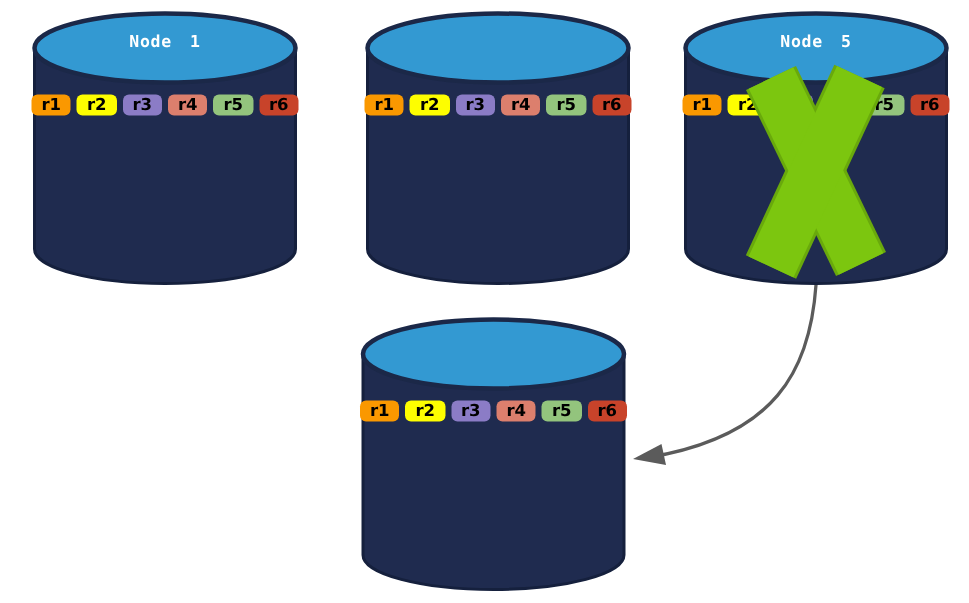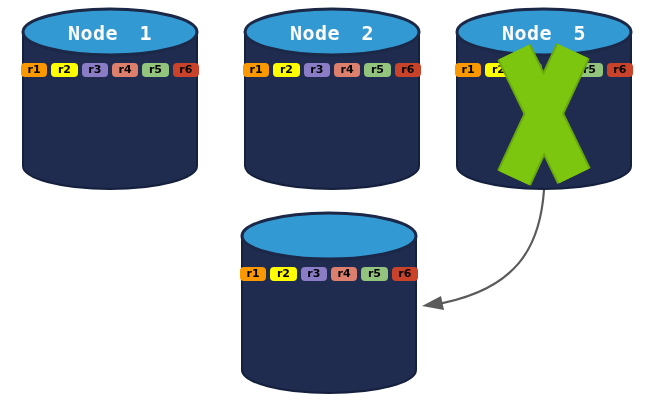--- a/index.html
+++ b/index.html
@@ -40,21 +40,21 @@
     stroke: var(--ellipse-stroke, #1B2848);
     stroke-width: 3;
   }
   .node-title {
     position: absolute;
     left: 0; right: 0;
     top: 14px;
     text-align: center;
     font-family: "DejaVu Sans Mono", monospace;
     font-weight: bold;
-    font-size: 20px;
+    font-size: 11px;
     word-spacing: 0.45em;
     color: var(--title-text, #ffffff);
     letter-spacing: 0.5px;
     user-select: none;
   }
   .rows {
     position: absolute;
     left: 0; right: 0;
     top: 56px;
     display: flex;
@@ -108,21 +108,20 @@
         <div class="row" style="background: rgb(147, 196, 125);">r5</div>
         <div class="row" style="background: rgb(200, 67, 42);">r6</div>
       </div>
   </div>
 
   <div class="node n2">
     <svg class="cyl" viewBox="0 0 178 186">
       <path class="body" d="M2,25 L2,159 A87,23 0 0 0 176,159 L176,25 Z"></path>
       <ellipse class="lid" cx="89" cy="25" rx="87" ry="23"></ellipse>
     </svg>
-    <div class="node-title">Node 2</div>
     <div class="rows">
         <div class="row" style="background: rgb(250, 152, 0);">r1</div>
         <div class="row" style="background: rgb(254, 254, 0);">r2</div>
         <div class="row" style="background: rgb(139, 124, 198);">r3</div>
         <div class="row" style="background: rgb(220, 127, 109);">r4</div>
         <div class="row" style="background: rgb(147, 196, 125);">r5</div>
         <div class="row" style="background: rgb(200, 67, 42);">r6</div>
       </div>
   </div>
 

